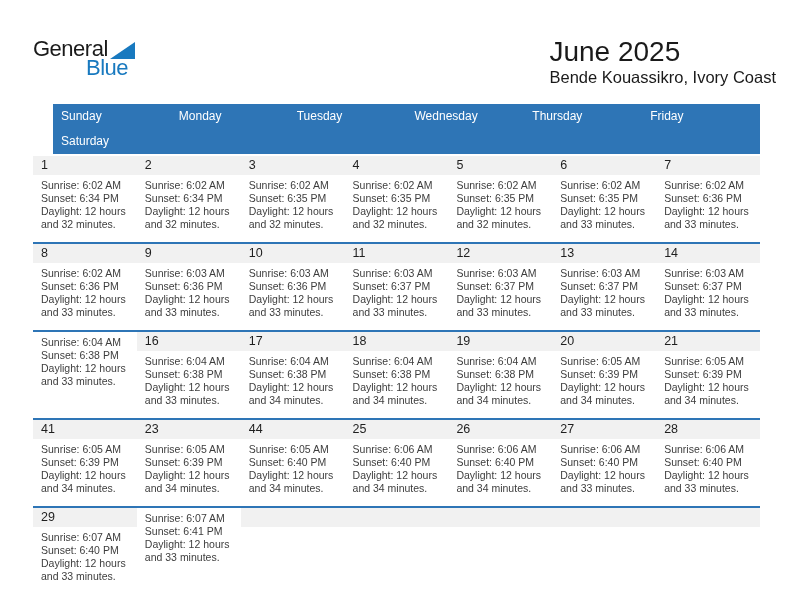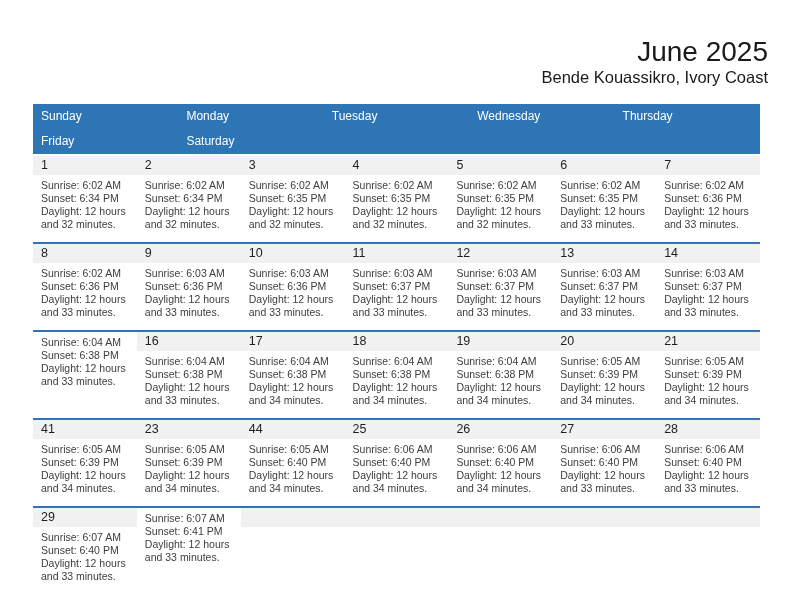--- a/index.html
+++ b/index.html
@@ -27,29 +27,29 @@
   }
   .logo-tri{
     width:0;height:0;margin-left:2px;margin-bottom:1px;
     border-left:25px solid transparent;
     border-bottom:17px solid var(--accent-blue);
   }
   .logo-word2{
     font-size:22px;letter-spacing:-0.5px;color:var(--accent-blue);
     margin-left:53px;margin-top:-3px;
   }
-  .title-block{position:absolute;right:24px;top:36px;text-align:right;}
+  .title-block{position:absolute;right:16px;top:36px;text-align:left;}
   .month-title{font-size:28px;color:#1a1a1a;}
   .location{font-size:16.5px;color:#1a1a1a;}
 
   
   .calendar{margin:0 32px 0 33px;}
   .weekday-row{
-    display:grid;grid-template-columns:repeat(5,1fr);
-    background:var(--header-blue);color:#ffffff;
+    display:grid;grid-template-columns:repeat(6,1fr);
+    background:var(--header-blue);color:#ffffff;margin-left:20px;
   }
   .weekday-cell{font-size:12px;padding:5px 0 6px 8px;}
 
   .week-row{
     display:grid;grid-template-columns:repeat(7,1fr);
     border-top:2px solid var(--header-blue);
     height:88px;
   }
   .week-row.first{border-top:none;margin-top:2px;height:86px;}
 
@@ -61,20 +61,27 @@
   }
   .cell-details{padding:4px 4px 0 8px;font-size:10.5px;line-height:12.9px;color:#3d3d3d;}
   .detail-line{white-space:nowrap;}
 </style>
 </head>
 <body>
 
 <div class="page">
 
   <div class="hdr">
+    <div class="logo">
+      <div class="logo-line1">
+        <span class="logo-word1">General</span>
+        <span class="logo-tri"></span>
+      </div>
+      <div class="logo-word2">Blue</div>
+    </div>
     <div class="title-block">
       <div class="month-title">June 2025</div>
       <div class="location">Bende Kouassikro, Ivory Coast</div>
     </div>
   </div>
 
   <div class="calendar">
     <div class="weekday-row" id="weekday-row">
         <div class="weekday-cell">Sunday</div>
         <div class="weekday-cell">Monday</div>

